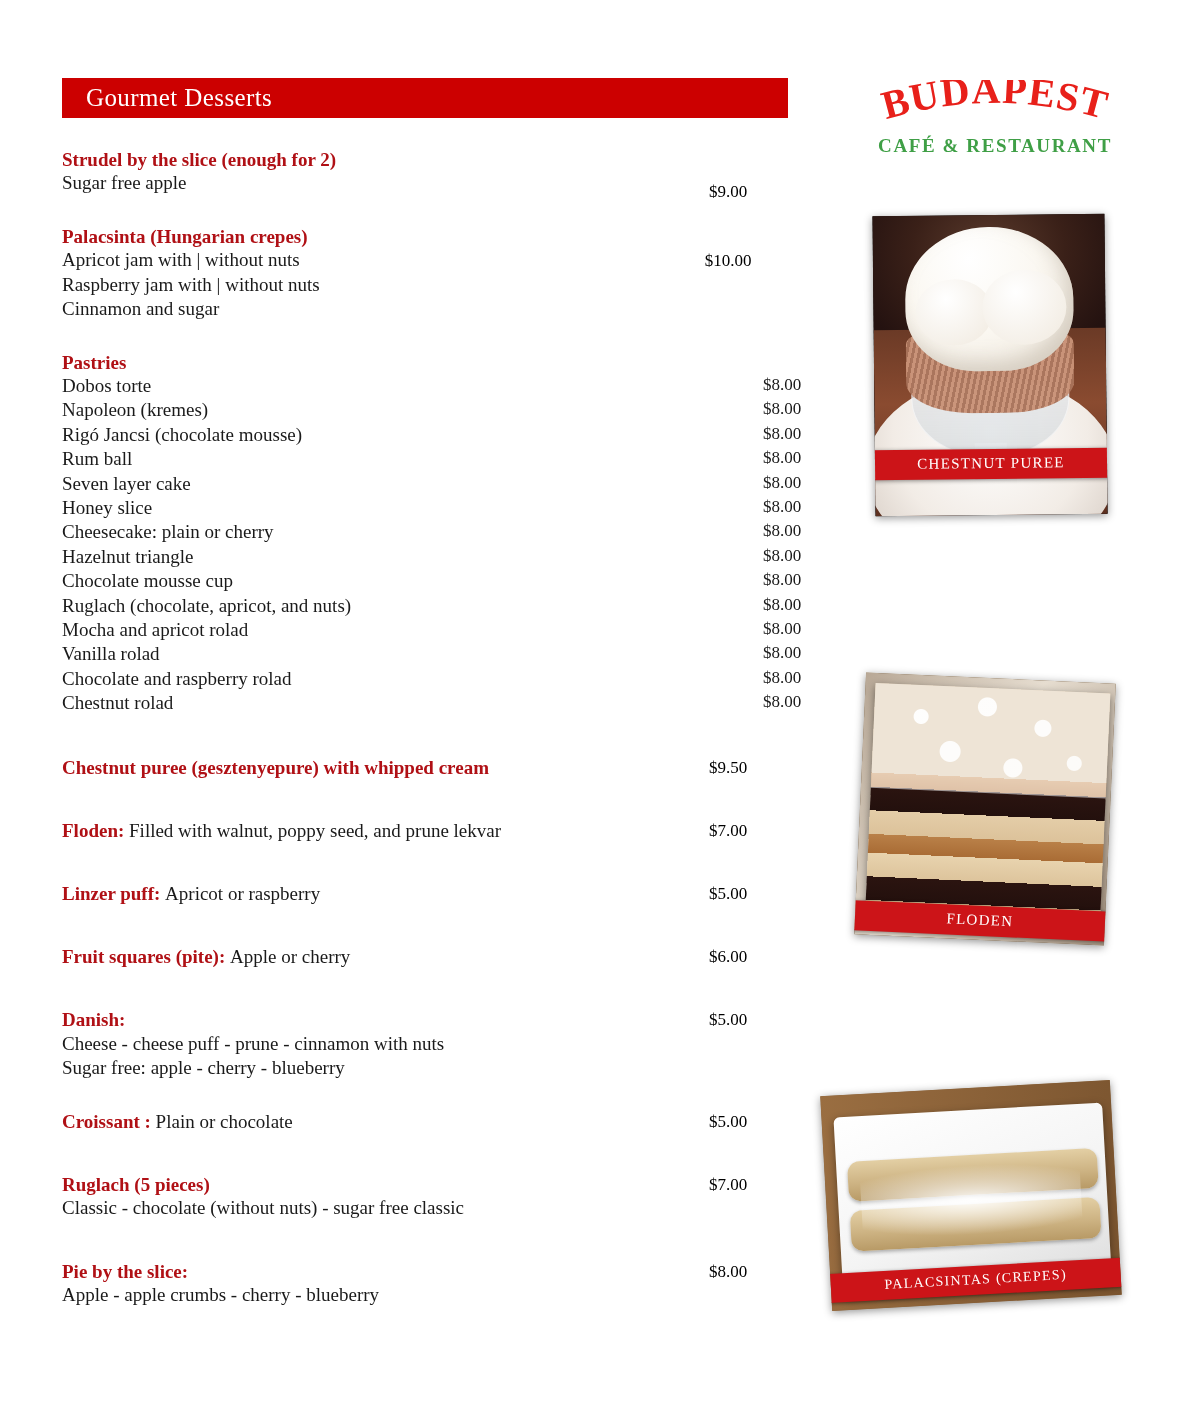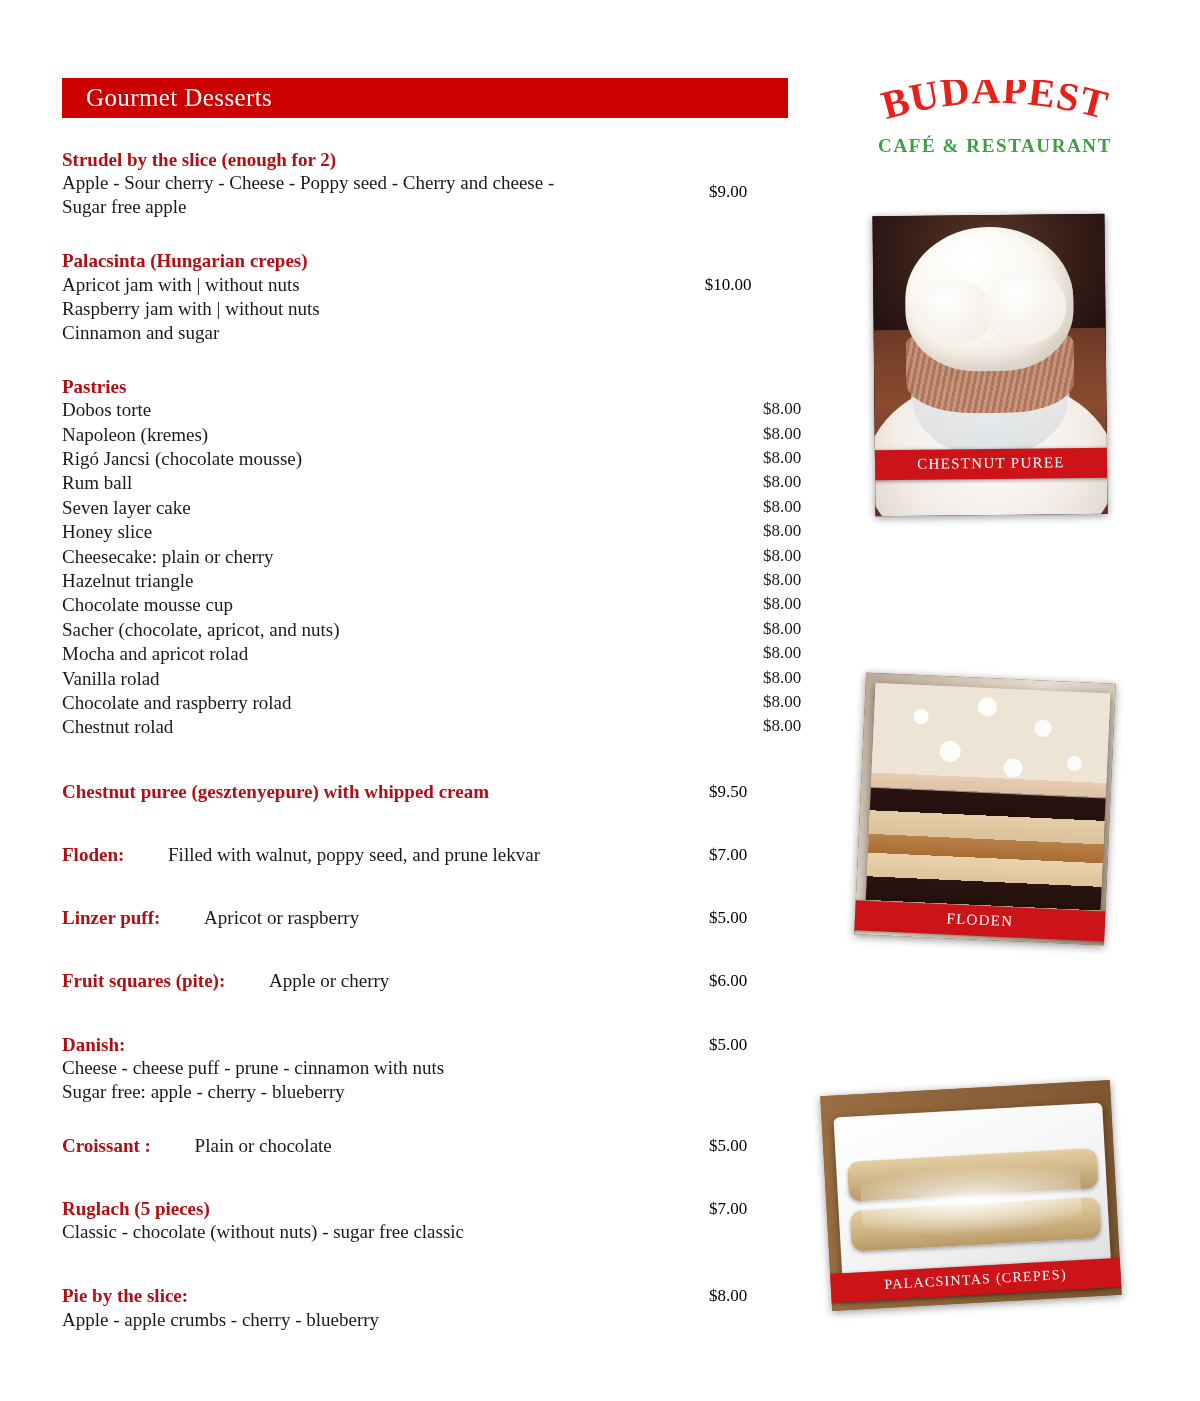--- a/index.html
+++ b/index.html
@@ -59,21 +59,20 @@
   .group-head {
     color: #b01015;
     font-weight: bold;
     font-size: 19px;
     line-height: 1.22;
     margin: 0;
   }
   .group-head .desc-inline {
     color: #1a1a1a;
     font-weight: normal;
-    margin-left: 39px;
   }
 
   .opt-line {
     font-size: 19px;
     line-height: 1.27;
     color: #1a1a1a;
     margin: 0;
     max-width: 640px;
   }
 
@@ -302,21 +301,20 @@
   <div class="menu-col">
 
     <div class="section-band">
       <span class="band-title">Gourmet Desserts</span>
     </div>
 
     <div class="menu-body">
 
       <div class="group block-2 priced">
         <div class="group-head">Strudel by the slice (enough for 2)</div>
-        <div class="opt-line">Apple - Sour cherry - Cheese - Poppy seed - Cherry and cheese -</div>
         <div class="opt-line">Sugar free apple</div>
         <span class="price" style="top:34px;transform:none;">$9.00</span>
       </div>
 
       <div class="gap-lg"></div>
 
       <div class="group priced">
         <div class="group-head">Palacsinta (Hungarian crepes)</div>
         <div class="opt-line">Apricot jam with | without nuts</div>
         <div class="opt-line">Raspberry jam with | without nuts</div>
@@ -331,21 +329,21 @@
         <ul class="pastry-list" id="pastry-list">
             <li class="pastry-row"><span class="p-name">Dobos torte</span><span class="p-price">$8.00</span></li>
             <li class="pastry-row"><span class="p-name">Napoleon (kremes)</span><span class="p-price">$8.00</span></li>
             <li class="pastry-row"><span class="p-name">Rigó Jancsi (chocolate mousse)</span><span class="p-price">$8.00</span></li>
             <li class="pastry-row"><span class="p-name">Rum ball</span><span class="p-price">$8.00</span></li>
             <li class="pastry-row"><span class="p-name">Seven layer cake</span><span class="p-price">$8.00</span></li>
             <li class="pastry-row"><span class="p-name">Honey slice</span><span class="p-price">$8.00</span></li>
             <li class="pastry-row"><span class="p-name">Cheesecake: plain or cherry</span><span class="p-price">$8.00</span></li>
             <li class="pastry-row"><span class="p-name">Hazelnut triangle</span><span class="p-price">$8.00</span></li>
             <li class="pastry-row"><span class="p-name">Chocolate mousse cup</span><span class="p-price">$8.00</span></li>
-            <li class="pastry-row"><span class="p-name">Sacher (chocolate, apricot, and nuts)</span><span class="p-price">$8.00</span></li>
+            <li class="pastry-row"><span class="p-name">Ruglach (chocolate, apricot, and nuts)</span><span class="p-price">$8.00</span></li>
             <li class="pastry-row"><span class="p-name">Mocha and apricot rolad</span><span class="p-price">$8.00</span></li>
             <li class="pastry-row"><span class="p-name">Vanilla rolad</span><span class="p-price">$8.00</span></li>
             <li class="pastry-row"><span class="p-name">Chocolate and raspberry rolad</span><span class="p-price">$8.00</span></li>
             <li class="pastry-row"><span class="p-name">Chestnut rolad</span><span class="p-price">$8.00</span></li>
           </ul>
       </div>
 
       <div class="gap-lg"></div>
       <div class="gap-sm"></div>
 

